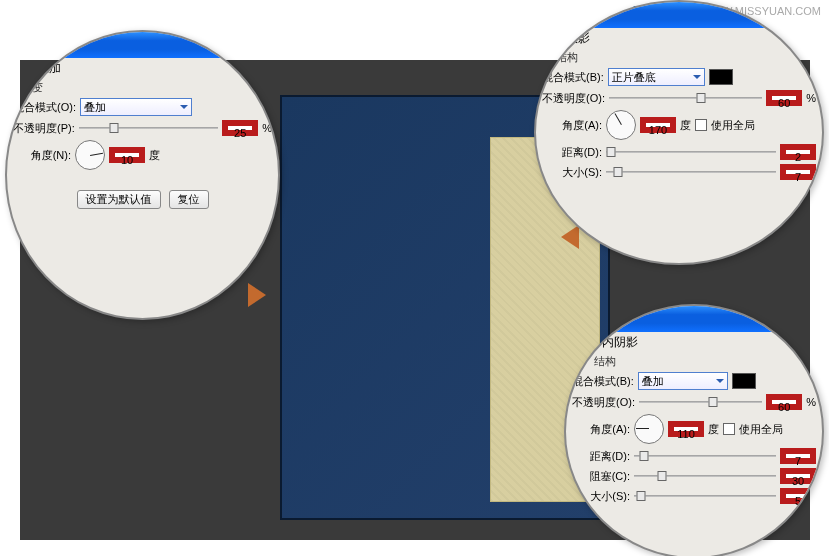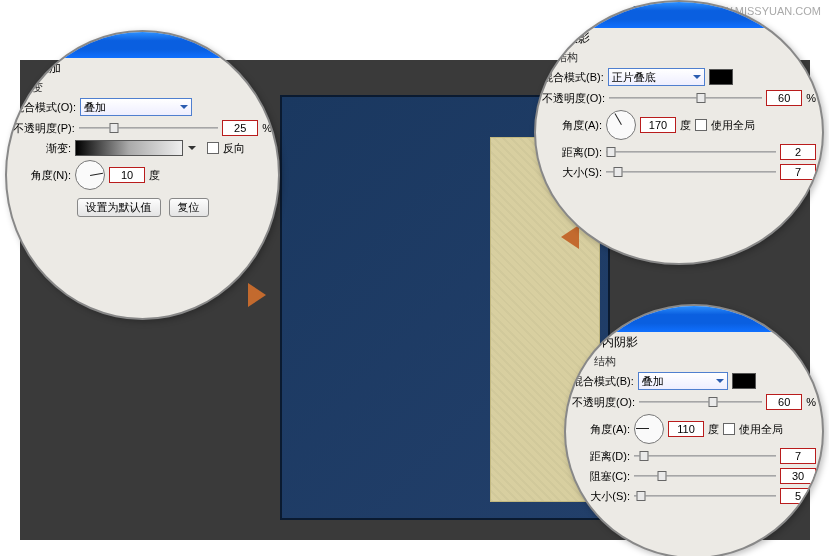--- a/index.html
+++ b/index.html
@@ -12,21 +12,21 @@
   .panel { position: absolute; background: #eceae5; border: 2px solid #888; border-radius: 50%; overflow: hidden; box-shadow: 2px 2px 6px rgba(0,0,0,.25); }
   .titlebar { height: 26px; background: linear-gradient(#2b8fff, #0a5fe0, #0a5fe0, #1070ff); color: #fff; font-weight: bold; font-size: 12px; line-height: 26px; }
   .section-head { font-size: 12px; padding: 2px 6px; }
   .group-head { font-size: 11px; color: #333; padding: 1px 6px; }
   .row { display: flex; align-items: center; gap: 4px; padding: 2px 6px; font-size: 11px; white-space: nowrap; }
   .lbl { text-align: right; min-width: 58px; }
   .lbl2 { text-align: right; min-width: 48px; }
   .slider { flex: 1; height: 14px; position: relative; }
   .slider::before { content: ""; position: absolute; left: 0; right: 0; top: 6px; height: 2px; background: linear-gradient(#999,#ccc); }
   .thumb { position: absolute; top: 2px; width: 9px; height: 10px; background: #eaeaea; border: 1px solid #666; transform: translateX(-50%); }
-  .numbox { width: 36px; height: 16px; border: 1px solid #b91c1c; background: #fff; text-align: center; font-size: 11px; line-height: 14px; }
+  .numbox { width: 36px; height: 16px; border: 6px solid #b91c1c; background: #fff; text-align: center; font-size: 11px; line-height: 14px; }
   .select { height: 18px; border: 1px solid #4f7fcf; background: linear-gradient(#fff,#eef); font-size: 11px; padding: 0 16px 0 3px; position: relative; display: inline-block; line-height: 16px; min-width: 60px; }
   .select::after { content: ""; position: absolute; right: 3px; top: 6px; border: 4px solid transparent; border-top-color: #2a5cb0; }
   .grad { display: inline-block; width: 108px; height: 16px; background: linear-gradient(to right,#000,#aaa,#eee); border: 1px solid #555; position: relative; }
   .grad::after { content: ""; position: absolute; right: -14px; top: 5px; border: 4px solid transparent; border-top-color: #333; }
   .swatch { display: inline-block; width: 24px; height: 16px; background: #000; border: 1px solid #555; }
   .cb { width: 12px; height: 12px; border: 1px solid #666; background: #fff; display: inline-block; position: relative; }
   .cb.checked::after { content: "✓"; color: #1a8f1a; position: absolute; left: 0; top: -2px; font-size: 11px; }
   .btn { padding: 1px 8px; border: 1px solid #888; background: linear-gradient(#fdfdfd,#e4e4e4); border-radius: 3px; font-size: 11px; }
   .anglectl { width: 30px; height: 30px; border: 1px solid #777; border-radius: 50%; background: #fafafa; position: relative; }
   .anglectl .hand { position: absolute; left: 50%; top: 50%; width: 13px; height: 1px; background: #222; transform-origin: 0 0; }
@@ -66,35 +66,28 @@
   </div>
   <div class="row">
     <span class="lbl">不透明度(P):</span>
     <span class="slider">
         <span class="thumb" style="left:25%"></span>
       </span>
     <span class="numbox">25</span>
     <span>%</span>
   </div>
   <div class="row">
-    <span class="lbl">渐变:</span>
-    <span class="grad"></span>
-    <span style="width:16px"></span>
-    <span class="cb"></span>
-    <span>反向</span>
-  </div>
-  <div class="row">
     <span class="lbl">角度(N):</span>
     <span class="anglectl">
         <span class="hand" style="transform:rotate(-10deg)"></span>
       </span>
     <span class="numbox">10</span>
     <span>度</span>
   </div>
-  <div class="row" style="justify-content:center;gap:8px;margin-top:4px">
+  <div class="row" style="justify-content:center;gap:8px;margin-top:16px">
     <span class="btn">设置为默认值</span>
     <span class="btn">复位</span>
   </div>
 </div>
 
 <div id="p2" class="panel">
   <div class="titlebar"></div>
   <div class="section-head" style="padding-left:30px">投影</div>
   <div class="group-head" style="padding-left:20px">结构</div>
   <div class="row">

